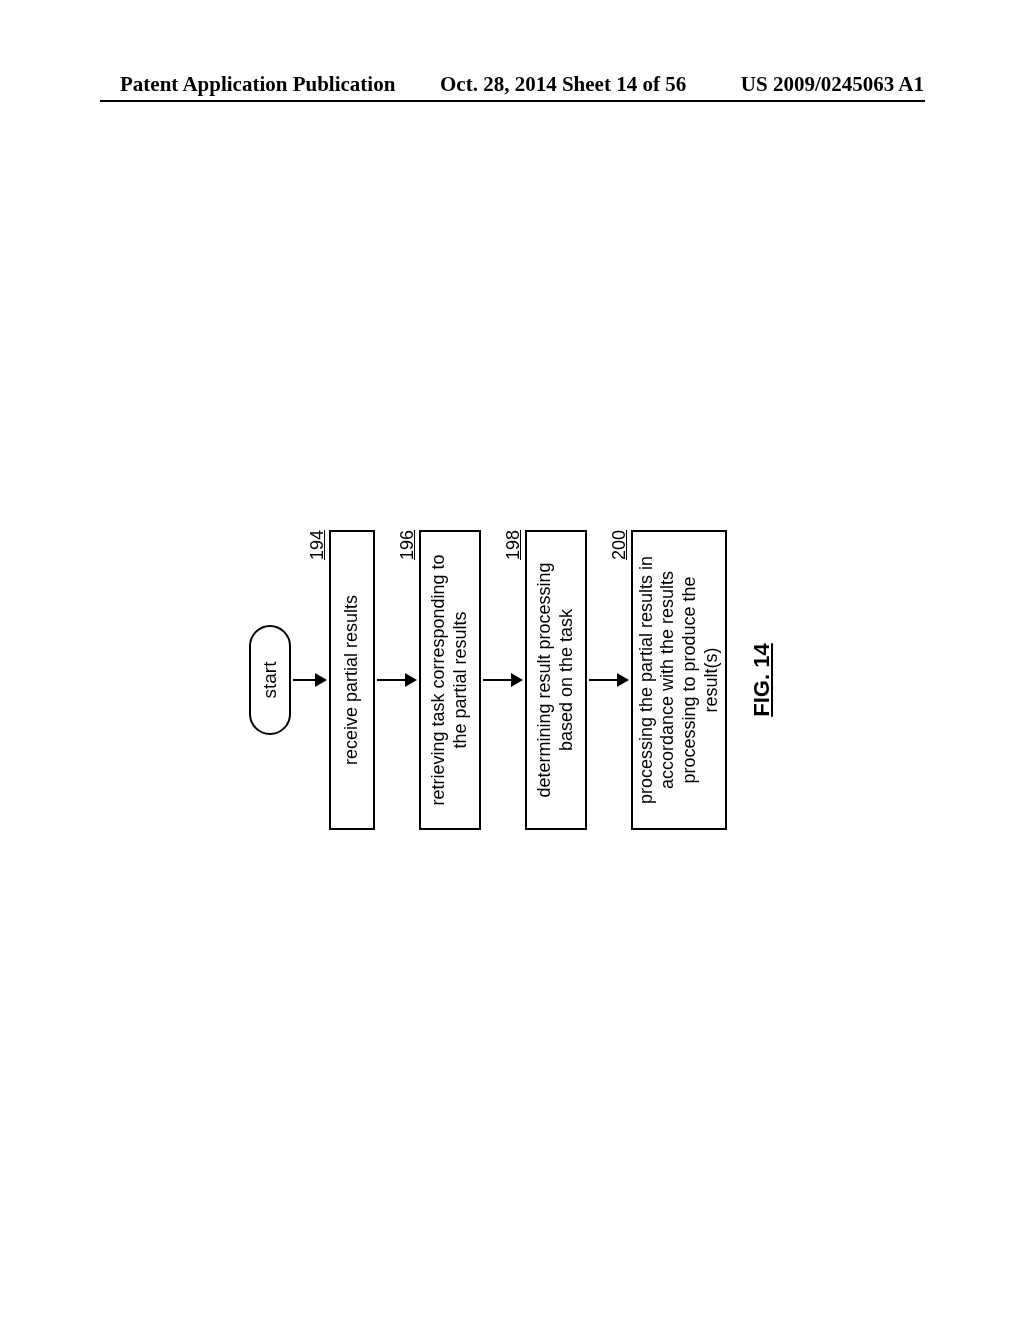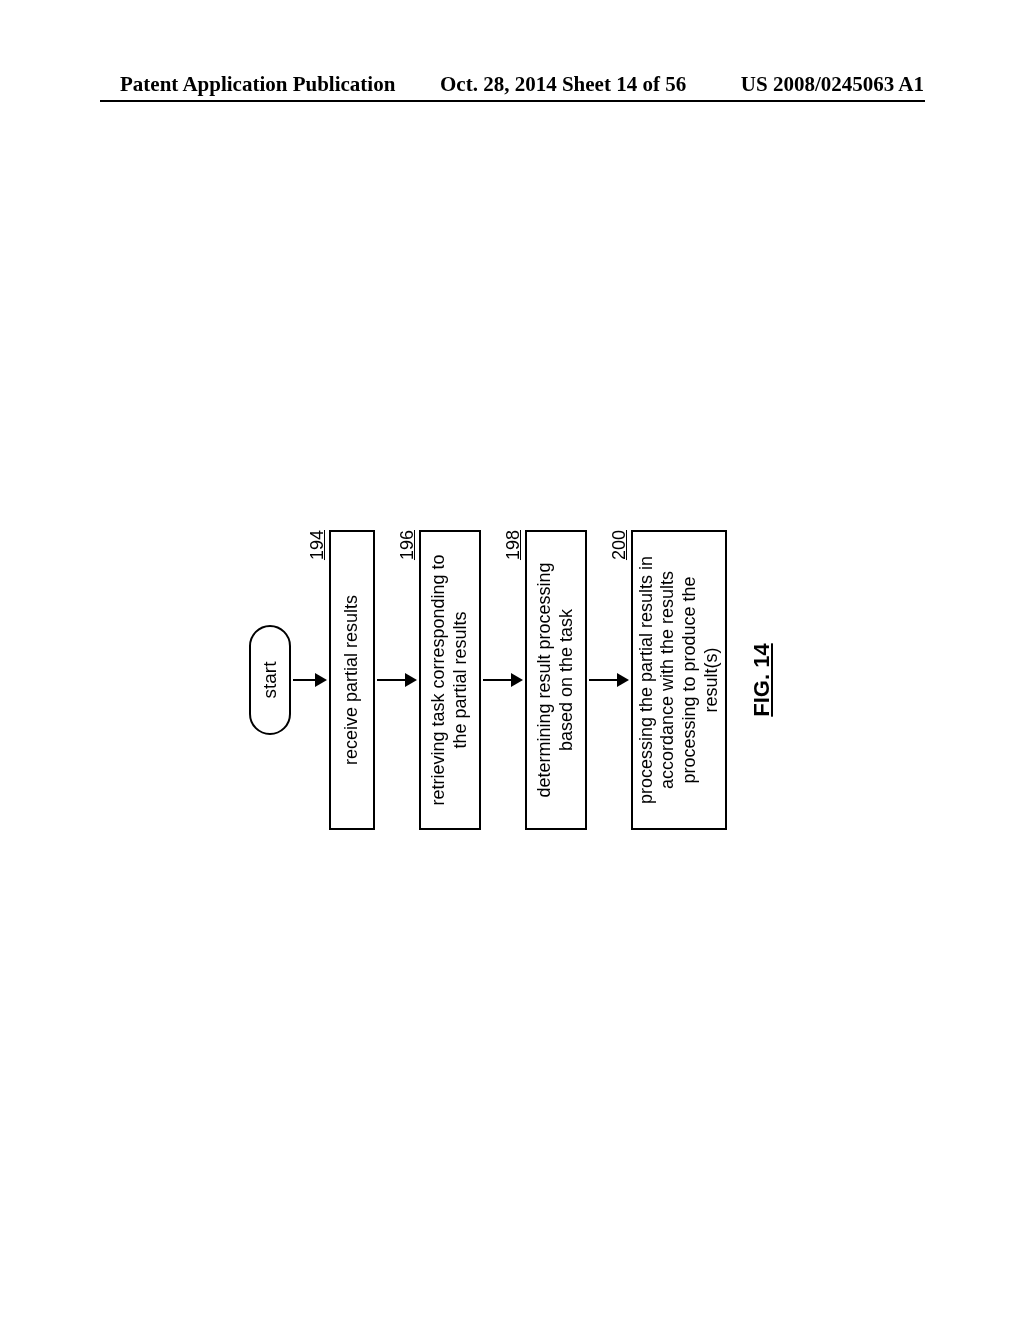--- a/index.html
+++ b/index.html
@@ -113,21 +113,21 @@
   }
 </style>
 </head>
 <body>
 
 <div class="page">
 
   <div class="header">
     <span class="header-left">Patent Application Publication</span>
     <span class="header-center">Oct. 28, 2014  Sheet 14 of 56</span>
-    <span class="header-right">US 2008/0245063 A1</span>
+    <span class="header-right">US 2009/0245063 A1</span>
   </div>
   <div class="header-rule"></div>
 
   <div class="figure-wrap">
     <div class="figure col">
 
       <div class="start-box">
         <span>start</span>
       </div>
 

